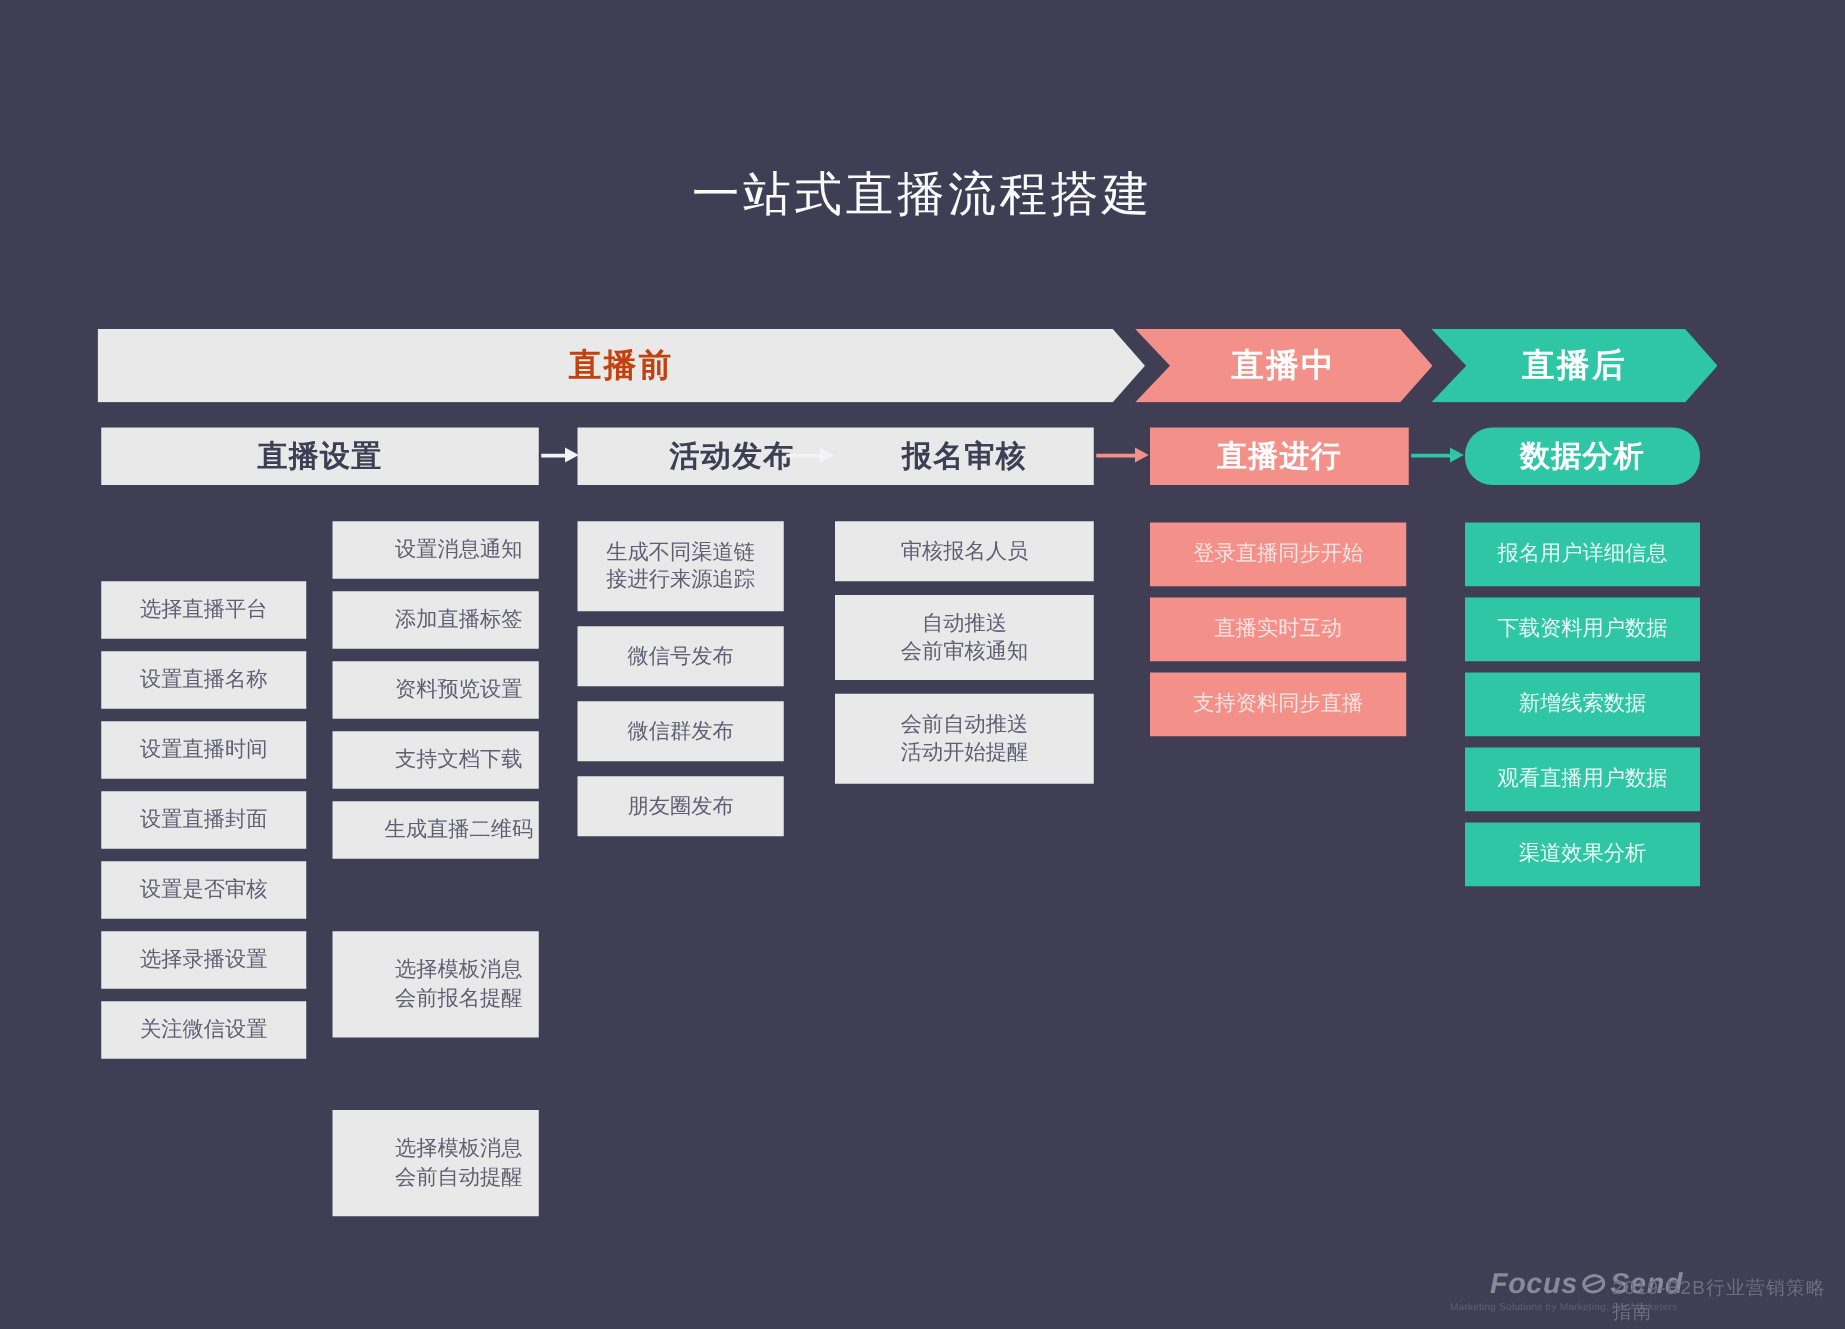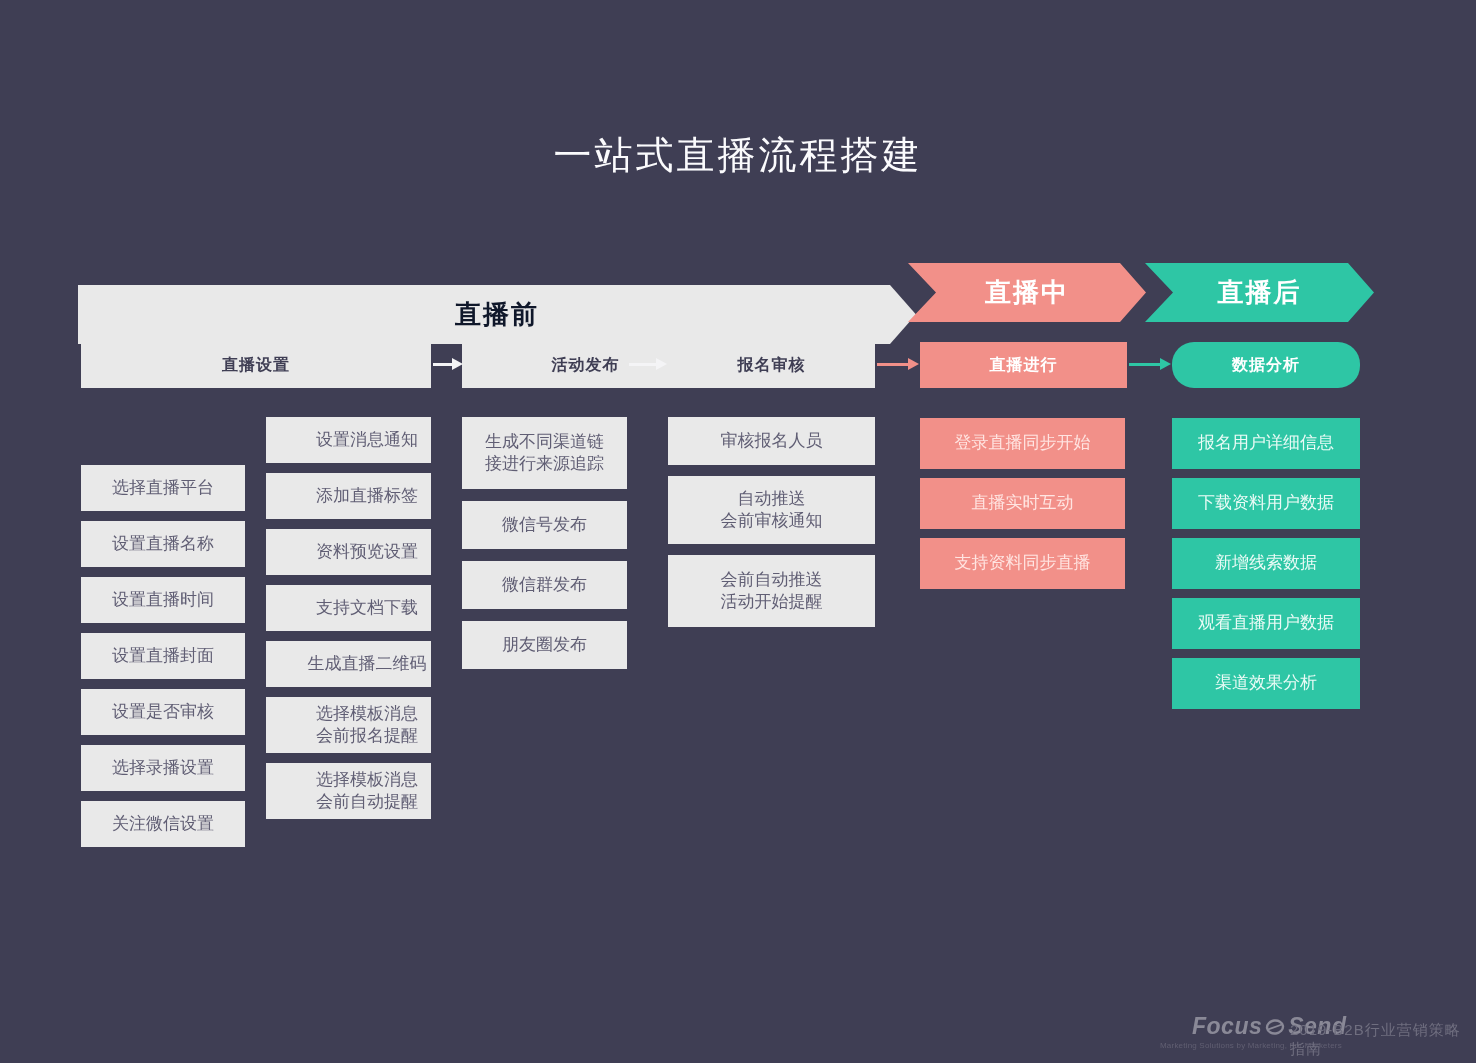--- a/index.html
+++ b/index.html
@@ -10,36 +10,35 @@
   .page-title{
     position:absolute;left:0;top:130px;width:100%;text-align:center;
     font-size:38px;letter-spacing:3px;color:#FBFBFD;font-weight:400;
   }
   
   .banner{
     position:absolute;top:263px;height:59px;display:flex;align-items:center;
     justify-content:center;font-weight:bold;font-size:26px;letter-spacing:2px;
   }
   .banner-pre{
-    left:78px;width:838px;background:#E9E9E9;color:#0f172a;
+    left:78px;width:838px;background:#E9E9E9;color:#c2410c;
     clip-path:polygon(0 0,calc(100% - 26px) 0,100% 50%,calc(100% - 26px) 100%,0 100%);
-    margin-top:22px;
   }
   .banner-during{
     left:908px;width:238px;background:#F29089;color:#FFFFFF;
     clip-path:polygon(0 0,calc(100% - 26px) 0,100% 50%,calc(100% - 26px) 100%,0 100%,28px 50%);
   }
   .banner-post{
     left:1145px;width:229px;background:#2EC6A5;color:#FFFFFF;
     clip-path:polygon(0 0,calc(100% - 26px) 0,100% 50%,calc(100% - 26px) 100%,0 100%,28px 50%);
   }
   
   .hdr{
     position:absolute;top:342px;height:46px;display:flex;align-items:center;
-    justify-content:center;font-weight:bold;font-size:16px;letter-spacing:1px;
+    justify-content:center;font-weight:bold;font-size:24px;letter-spacing:1px;
     background:#E9E9E9;color:#3F3E54;
   }
   #hdr-settings{left:81px;width:350px;}
   #hdr-publish{left:462px;width:165px;padding-left:41px;}
   #hdr-review{left:668px;width:207px;}
   #hdr-live{left:920px;width:207px;background:#F29089;color:#FFFFFF;}
   #hdr-analysis{left:1172px;width:188px;background:#2EC6A5;color:#FFFFFF;border-radius:22px;}
   
   .flow-arrow{position:absolute;top:363px;height:3px;background:currentColor;}
   .flow-arrow::after{
@@ -55,21 +54,21 @@
   .col{position:absolute;display:flex;flex-direction:column;}
   .box{
     background:#E9E9E9;color:#605E74;display:flex;align-items:center;
     justify-content:center;text-align:center;white-space:pre-line;
     font-size:17px;line-height:1.32;
   }
   #col-1a{left:81px;top:417px;width:164px;gap:10px;margin-top:48px;}
   #col-1a .box{height:46px;}
   #col-1b{left:266px;top:417px;width:165px;gap:10px;}
   #col-1b .box{height:46px;padding-left:37px;}
-  #col-1b .box.tall{height:56px;}
+  #col-1b .box.tall{height:85px;margin-top:48px;}
   #col-2{left:462px;top:417px;width:165px;gap:12px;}
   #col-2 .box{height:48px;}
   #col-2 .box.tall{height:72px;}
   #col-3{left:668px;top:417px;width:207px;gap:11px;}
   #col-3 .box{height:48px;}
   #col-3 .box.t68{height:68px;}
   #col-3 .box.t72{height:72px;}
   #col-4{left:920px;top:418px;width:205px;gap:9px;}
   #col-4 .box{height:51px;background:#F29089;color:#FFE4E1;}
   #col-5{left:1172px;top:418px;width:188px;gap:9px;}

